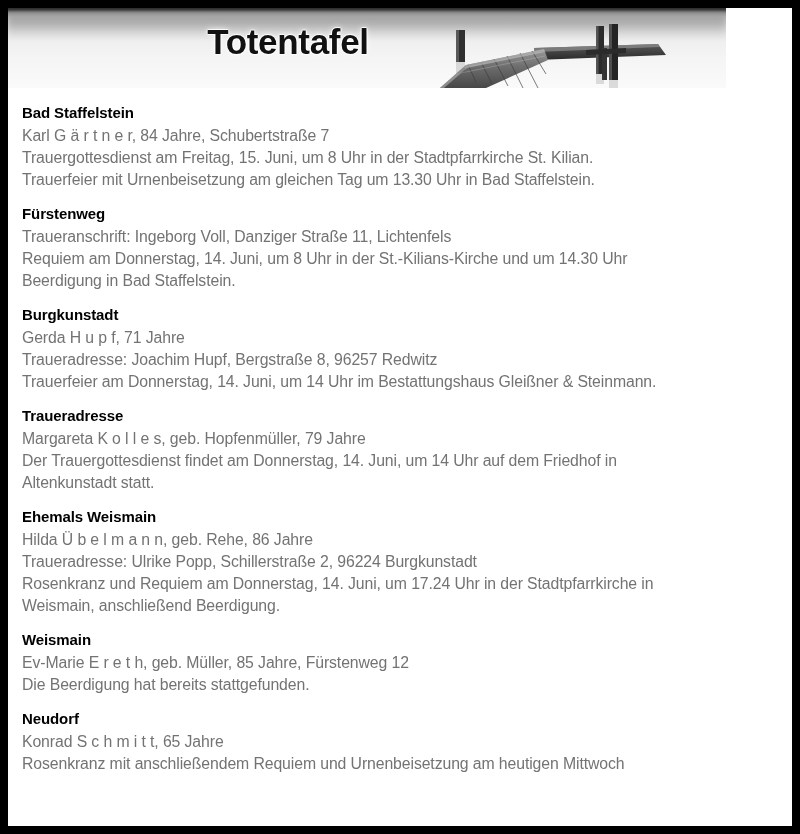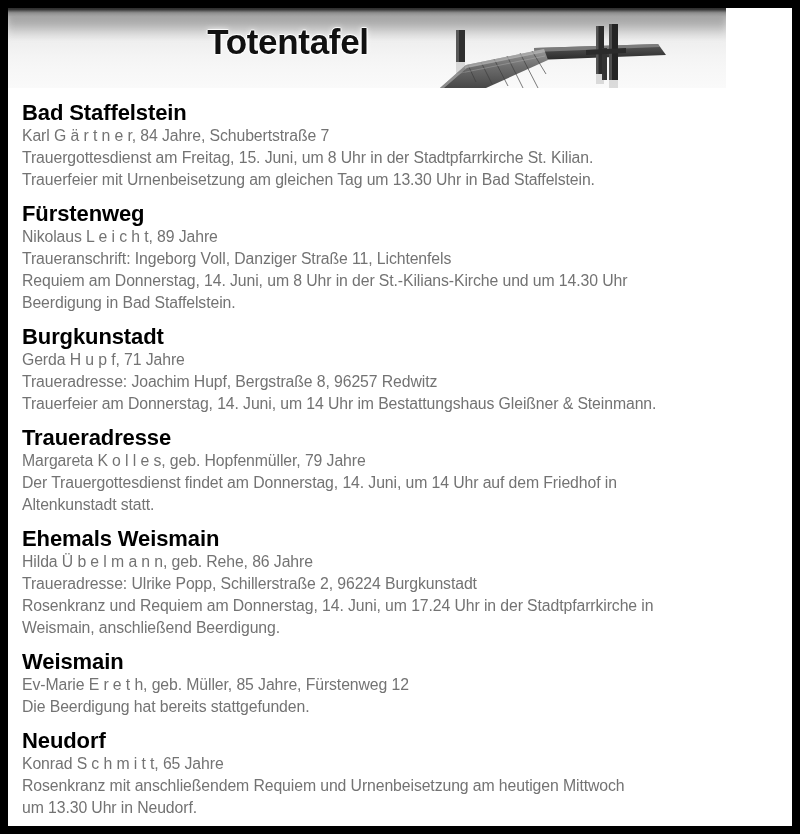--- a/index.html
+++ b/index.html
@@ -104,21 +104,21 @@
   }
 
   .entry {
     margin-bottom: 12px;
   }
   .entry:last-of-type {
     margin-bottom: 14px;
   }
 
   .entry-place {
-    font-size: 22px;
+    font-size: 15px;
     font-weight: bold;
     color: #000000;
     line-height: 22px;
     margin: 0 0 1px 0;
     letter-spacing: -0.1px;
   }
 
   .entry-line {
     font-size: 15.8px;
     color: #737373;
@@ -197,21 +197,20 @@
 
       <div class="entry">
         <p class="entry-place">Bad Staffelstein</p>
         <p class="entry-line">Karl G ä r t n e r, 84 Jahre, Schubertstraße 7</p>
         <p class="entry-line">Trauergottesdienst am Freitag, 15. Juni, um 8 Uhr in der Stadtpfarrkirche St. Kilian.</p>
         <p class="entry-line">Trauerfeier mit Urnenbeisetzung am gleichen Tag um 13.30 Uhr in Bad Staffelstein.</p>
       </div>
 
       <div class="entry">
         <p class="entry-place">Fürstenweg</p>
-        <p class="entry-line">Nikolaus L e i c h t, 89 Jahre</p>
         <p class="entry-line">Traueranschrift: Ingeborg Voll, Danziger Straße 11, Lichtenfels</p>
         <p class="entry-line">Requiem am Donnerstag, 14. Juni, um 8 Uhr in der St.-Kilians-Kirche und um 14.30 Uhr</p>
         <p class="entry-line">Beerdigung in Bad Staffelstein.</p>
       </div>
 
       <div class="entry">
         <p class="entry-place">Burgkunstadt</p>
         <p class="entry-line">Gerda H u p f, 71 Jahre</p>
         <p class="entry-line">Traueradresse: Joachim Hupf, Bergstraße 8, 96257 Redwitz</p>
         <p class="entry-line">Trauerfeier am Donnerstag, 14. Juni, um 14 Uhr im Bestattungshaus Gleißner &amp; Steinmann.</p>
@@ -235,18 +234,17 @@
       <div class="entry">
         <p class="entry-place">Weismain</p>
         <p class="entry-line">Ev-Marie E r e t h, geb. Müller, 85 Jahre, Fürstenweg 12</p>
         <p class="entry-line">Die Beerdigung hat bereits stattgefunden.</p>
       </div>
 
       <div class="entry">
         <p class="entry-place">Neudorf</p>
         <p class="entry-line">Konrad S c h m i t t, 65 Jahre</p>
         <p class="entry-line">Rosenkranz mit anschließendem Requiem und Urnenbeisetzung am heutigen Mittwoch</p>
-        <p class="entry-line">um 13.30 Uhr in Neudorf.</p>
       </div>
 
     </div>
   </div>
 </div>
 
 </body></html>

